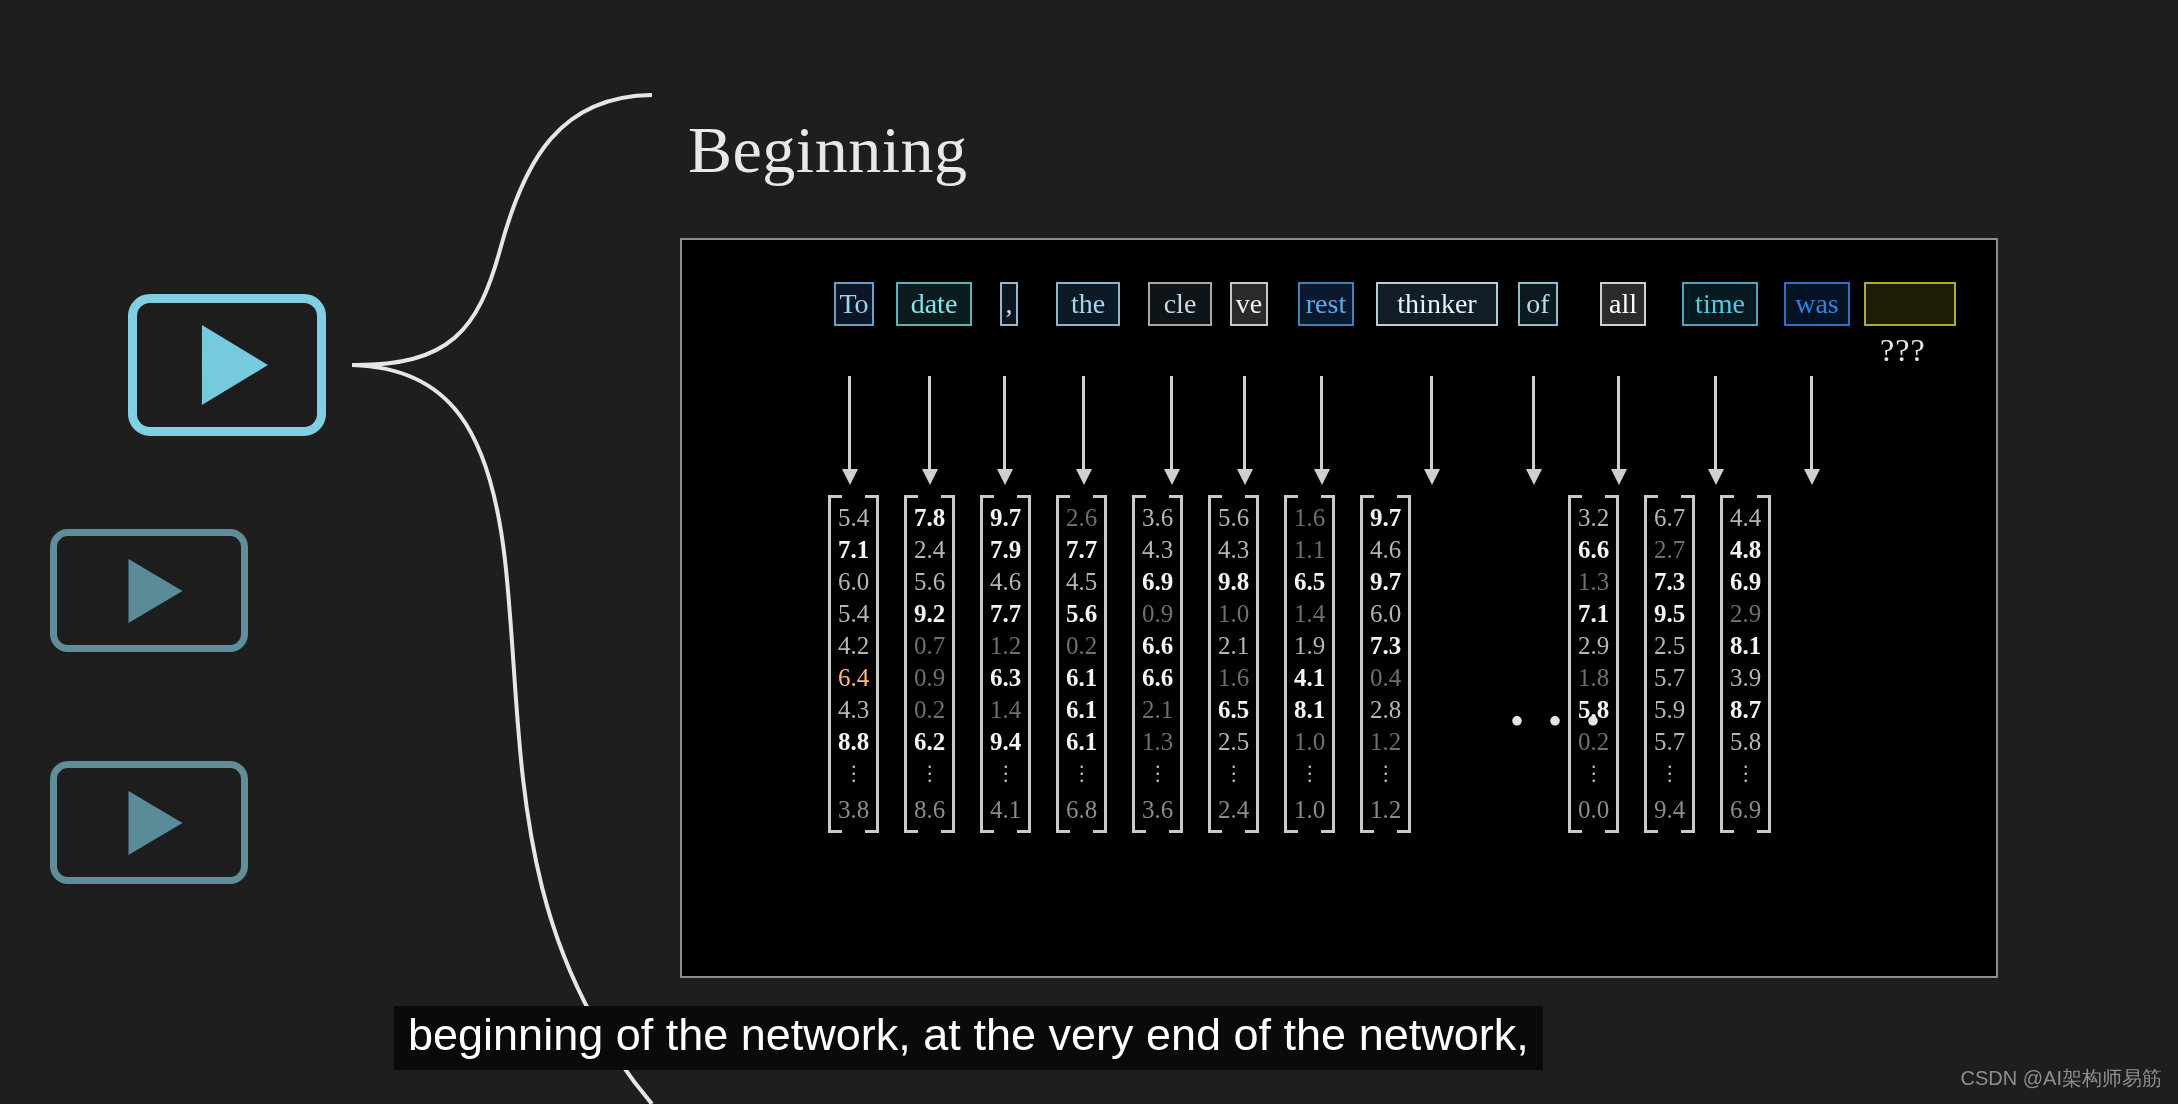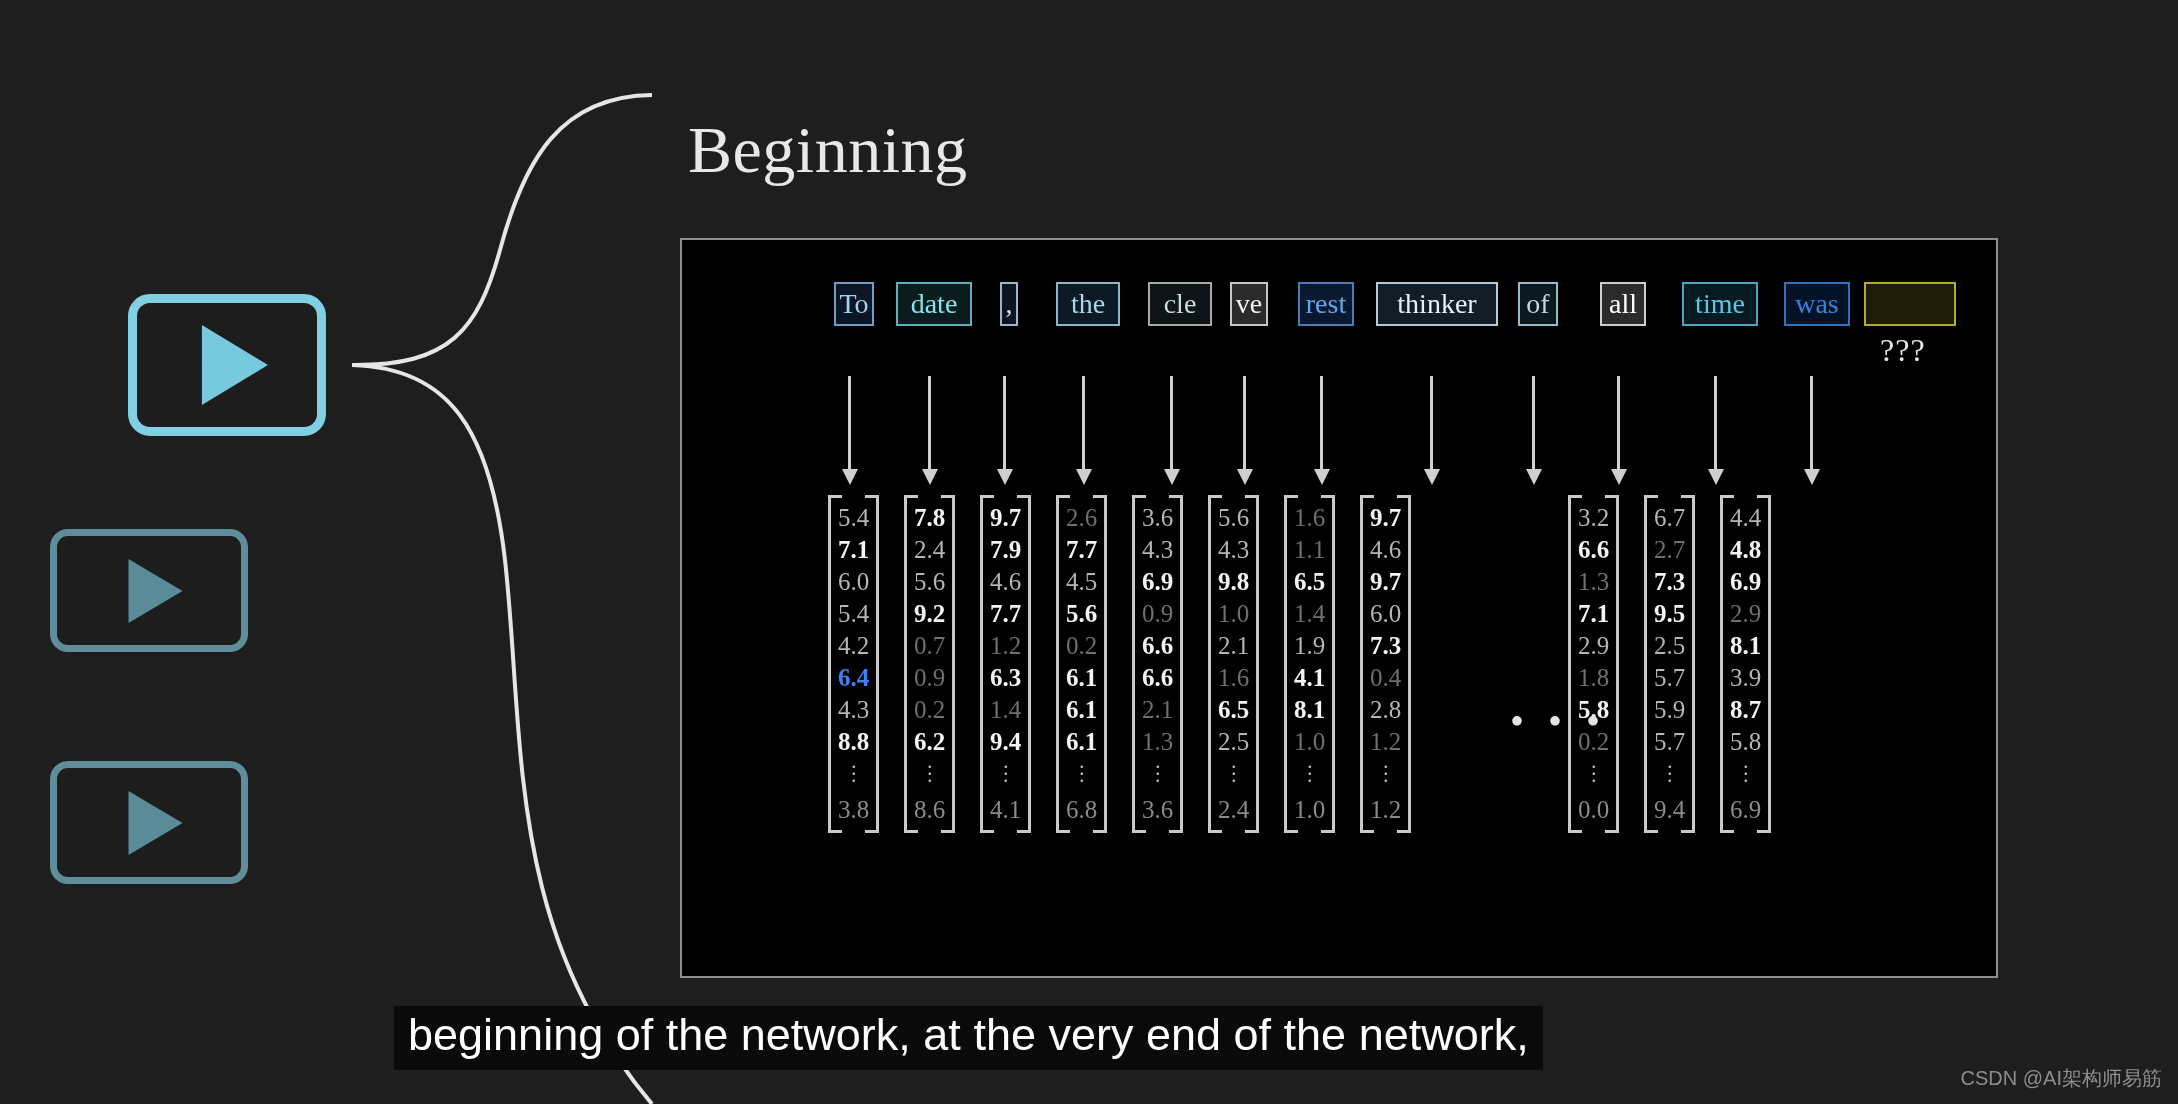--- a/index.html
+++ b/index.html
@@ -305,21 +305,21 @@
         <div class="arrow" style="left: 935px;"></div>
         <div class="arrow" style="left: 1032px;"></div>
         <div class="arrow" style="left: 1128px;"></div>
         <div class="vector" style="left: 146px;">
           <div class="vec-inner">
             <span class="vnum" style="color: rgb(181, 181, 181); font-weight: 400;">5.4</span>
             <span class="vnum" style="color: rgb(243, 243, 243); font-weight: 700;">7.1</span>
             <span class="vnum" style="color: rgb(181, 181, 181); font-weight: 400;">6.0</span>
             <span class="vnum" style="color: rgb(181, 181, 181); font-weight: 400;">5.4</span>
             <span class="vnum" style="color: rgb(181, 181, 181); font-weight: 400;">4.2</span>
-            <span class="vnum" style="color: #3b82f6; font-weight: 700;">6.4</span>
+            <span class="vnum" style="color: #fdba74; font-weight: 400;">6.4</span>
             <span class="vnum" style="color: rgb(181, 181, 181); font-weight: 400;">4.3</span>
             <span class="vnum" style="color: rgb(243, 243, 243); font-weight: 700;">8.8</span>
             <span class="vdots">
               <i>.</i>
               <i>.</i>
               <i>.</i>
             </span>
             <span class="vnum" style="color: rgb(138, 138, 138);">3.8</span>
           </div>
         </div>

